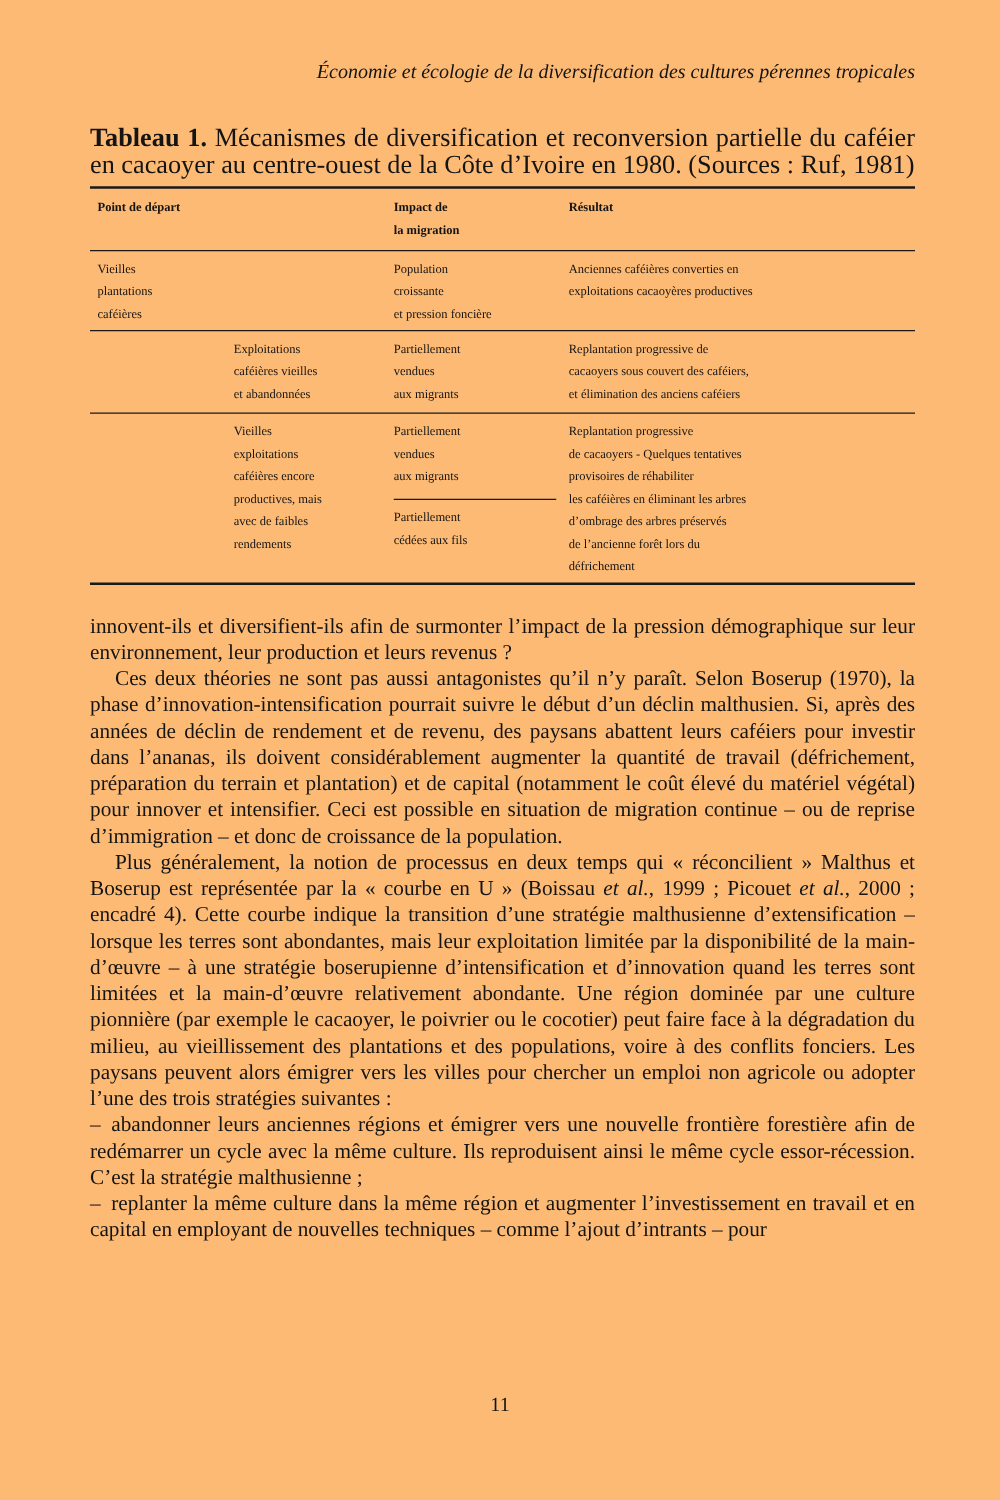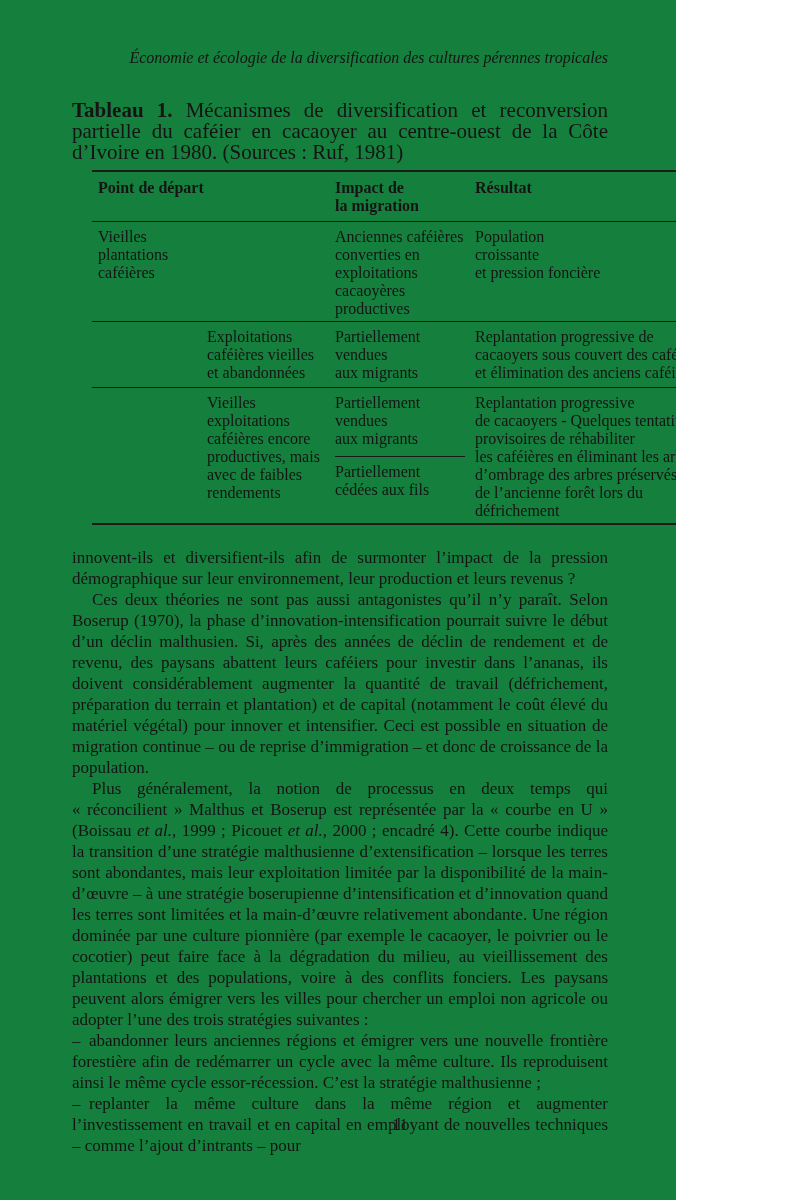--- a/index.html
+++ b/index.html
@@ -5,24 +5,24 @@
   * { margin:0; padding:0; box-sizing:border-box; }
   html,body { background:#ffffff; }
   body {
     width:800px; height:1200px;
     font-family:"Liberation Serif","DejaVu Serif",serif;
     color:#141414;
     -webkit-font-smoothing:antialiased;
   }
   .page {
     position:relative;
-    width:676px; height:1200px;
+    width:800px; height:1200px;
     padding:48px 68px 0 72px;
     overflow:hidden;
-    background:#15803d;
+    background:#fdba74;
   }
   .running-header {
     text-align:right;
     font-style:italic;
     font-size:16px;
     line-height:20px;
     margin-bottom:32px;
   }
   .caption {
     font-size:21px;
@@ -30,23 +30,22 @@
     text-align:justify;
     margin-bottom:7px;
   }
   .caption b { font-weight:bold; }
 
   
   .tbl {
     width:660px;
     border-top:2.5px solid #1a1a1a;
     border-bottom:2.5px solid #1a1a1a;
-    font-size:16px;
+    font-size:10px;
     line-height:18px;
-    margin-left:20px;
   }
   .trow { display:grid; grid-template-columns:115px 128px 140px 1fr; }
   .trow.thead { grid-template-columns:243px 140px 1fr; border-bottom:1.5px solid #1a1a1a; }
   .trow.thead .cell { font-weight:bold; padding-top:7px; padding-bottom:6px; }
   .r1 { border-bottom:1.5px solid #1a1a1a; }
   .r2 { border-bottom:1.5px solid #1a1a1a; }
   .cell { padding:6px 4px 3px 0; }
   .cell.first { padding-left:6px; }
   .ws { white-space:pre-line; }
   .stack { padding:0 0 0 0; }
@@ -89,25 +88,25 @@
       <div class="cell ws">Impact de
 la migration</div>
       <div class="cell ws">Résultat</div>
     </div>
 
     <div class="trow r1">
       <div class="cell ws first">Vieilles
 plantations
 caféières</div>
       <div class="cell"></div>
-      <div class="cell ws">Anciennes caféières converties en
-exploitations cacaoyères productives</div>
       <div class="cell ws">Population
 croissante
 et pression foncière</div>
+      <div class="cell ws">Anciennes caféières converties en
+exploitations cacaoyères productives</div>
     </div>
 
     <div class="trow r2">
       <div class="cell first"></div>
       <div class="cell ws">Exploitations
 caféières vieilles
 et abandonnées</div>
       <div class="cell ws">Partiellement
 vendues
 aux migrants</div>

